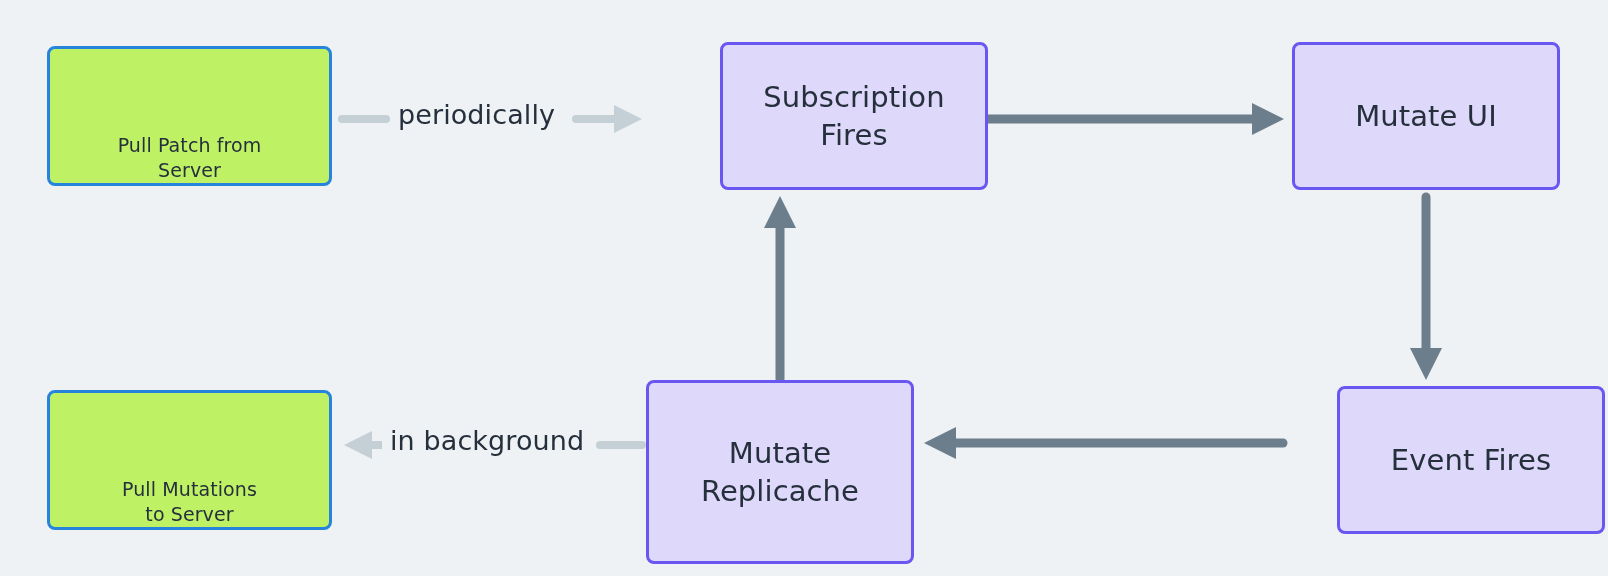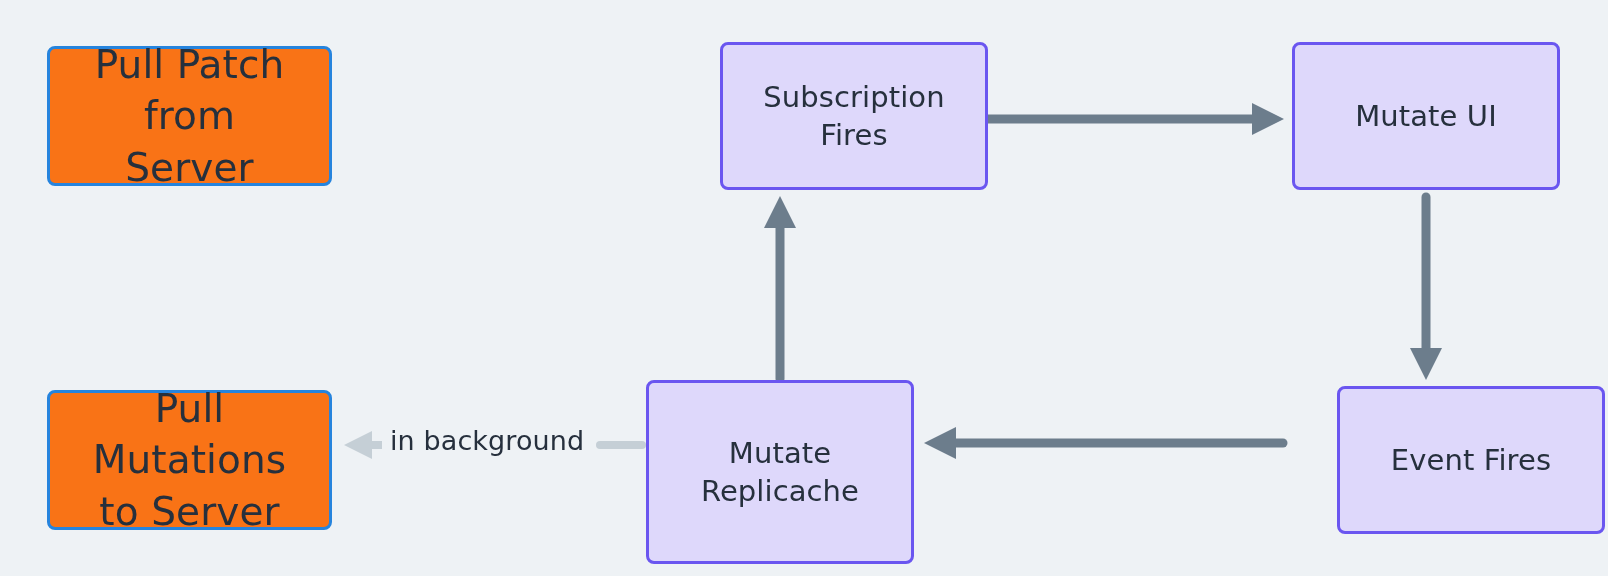--- a/index.html
+++ b/index.html
@@ -30,24 +30,25 @@
     border-style: solid;
     line-height: 1.32;
     letter-spacing: 0.1px;
   }
   .node-label {
     display: block;
     padding: 0 12px;
     white-space: pre-line;
   }
   .node.client {
-    background: #f97316;
+    background: #bef264;
     border-color: #2684dd;
     color: #26303d;
-    font-size: 39px;
+    font-size: 19px;
+    align-items: flex-end;
   }
   .node.local {
     background: #ded8fb;
     border-color: #6a56f0;
     color: #26303d;
     font-size: 29px;
   }
 
   
   .edge {
@@ -65,20 +66,28 @@
     padding: 0 8px;
     white-space: nowrap;
     letter-spacing: 0.1px;
   }
 </style>
 </head>
 <body>
 
 <div id="diagram">
 
+  <div class="edge" style="left:338px; top:96px; width:308px; height:46px;">
+    <svg width="308" height="46" viewBox="0 0 308 46">
+      <line x1="4" y1="23" x2="48" y2="23" stroke="#c5cfd6" stroke-width="8" stroke-linecap="round"></line>
+      <line x1="238" y1="23" x2="278" y2="23" stroke="#c5cfd6" stroke-width="8" stroke-linecap="round"></line>
+      <polygon points="276,9 304,23 276,37" fill="#c5cfd6"></polygon>
+    </svg>
+    <div class="edge-label" style="left:52px; top:3px;">periodically</div>
+  </div>
 
   <div class="edge" style="left:920px; top:96px; width:368px; height:46px;">
     <svg width="368" height="46" viewBox="0 0 368 46">
       <line x1="5" y1="23" x2="338" y2="23" stroke="#6c7d8c" stroke-width="9" stroke-linecap="round"></line>
       <polygon points="332,7 364,23 332,39" fill="#6c7d8c"></polygon>
     </svg>
   </div>
 
   <div class="edge" style="left:1403px; top:192px; width:46px; height:192px;">
     <svg width="46" height="192" viewBox="0 0 46 192">

